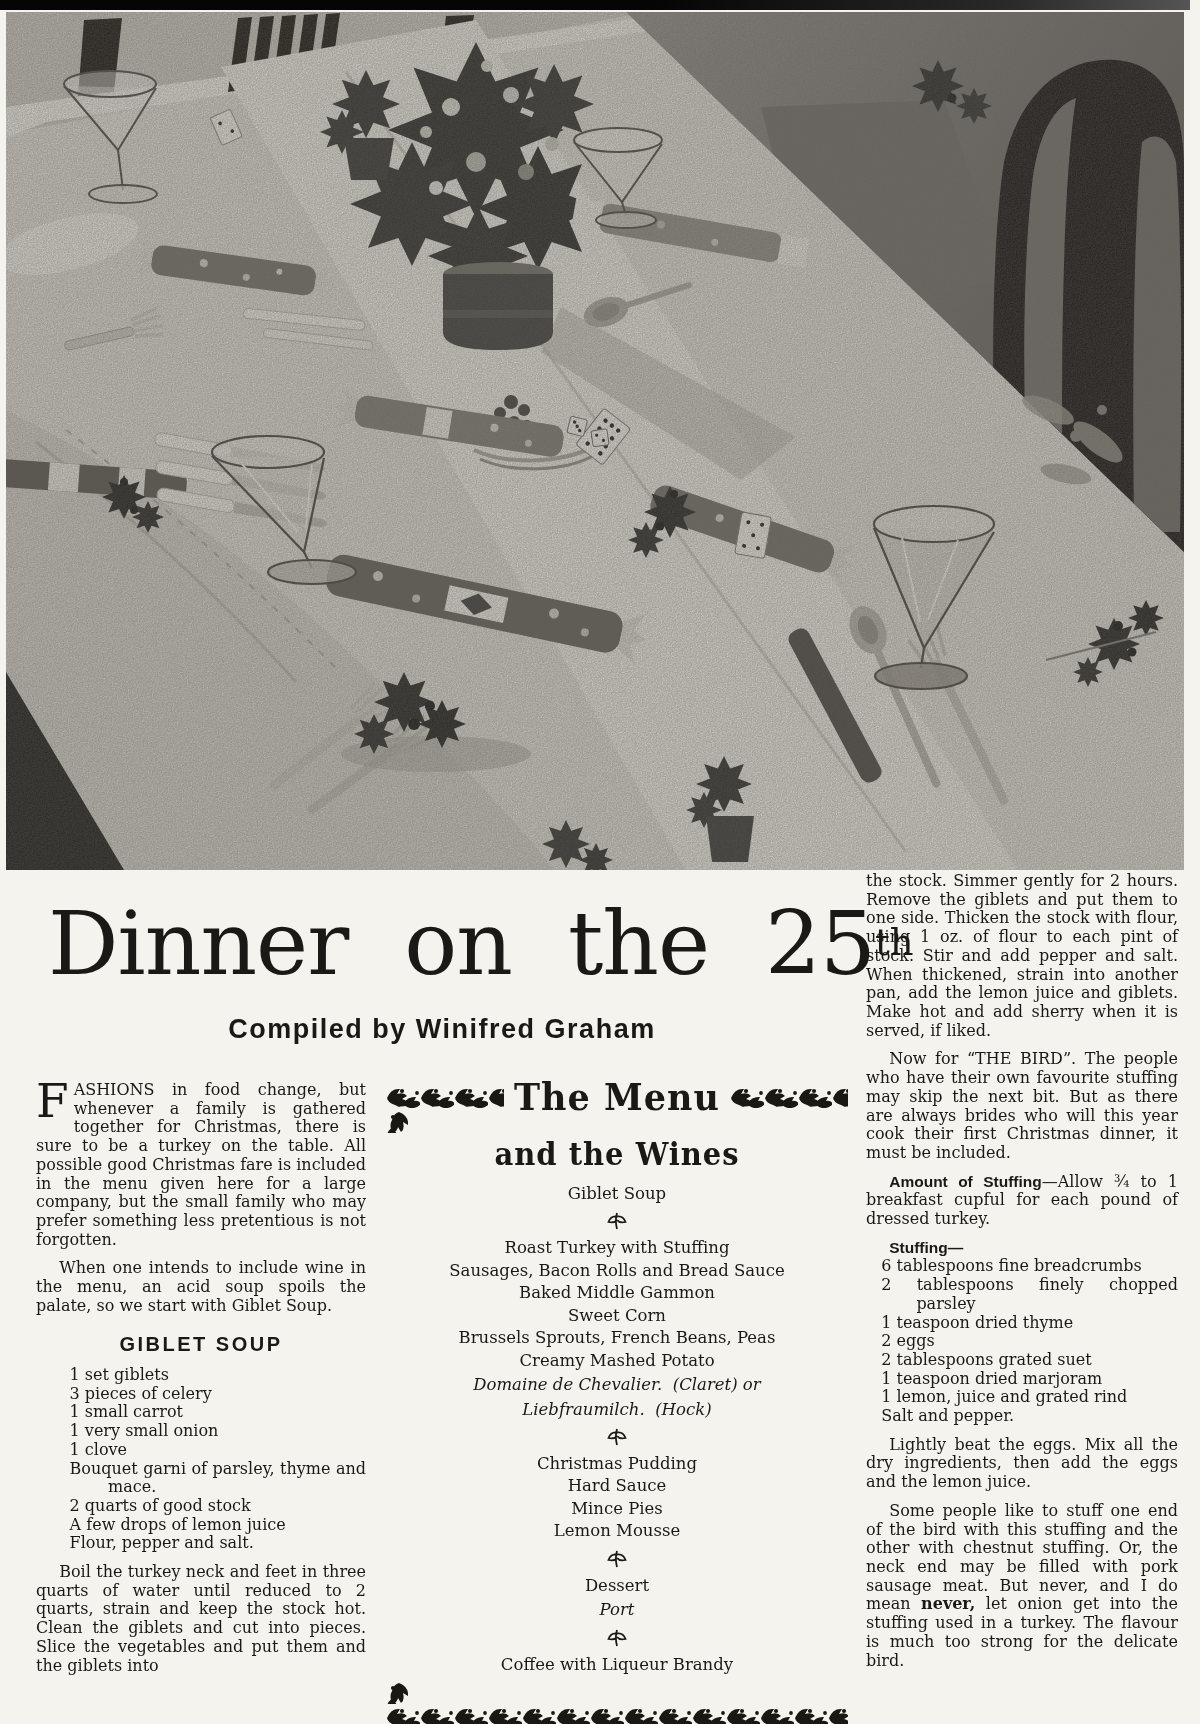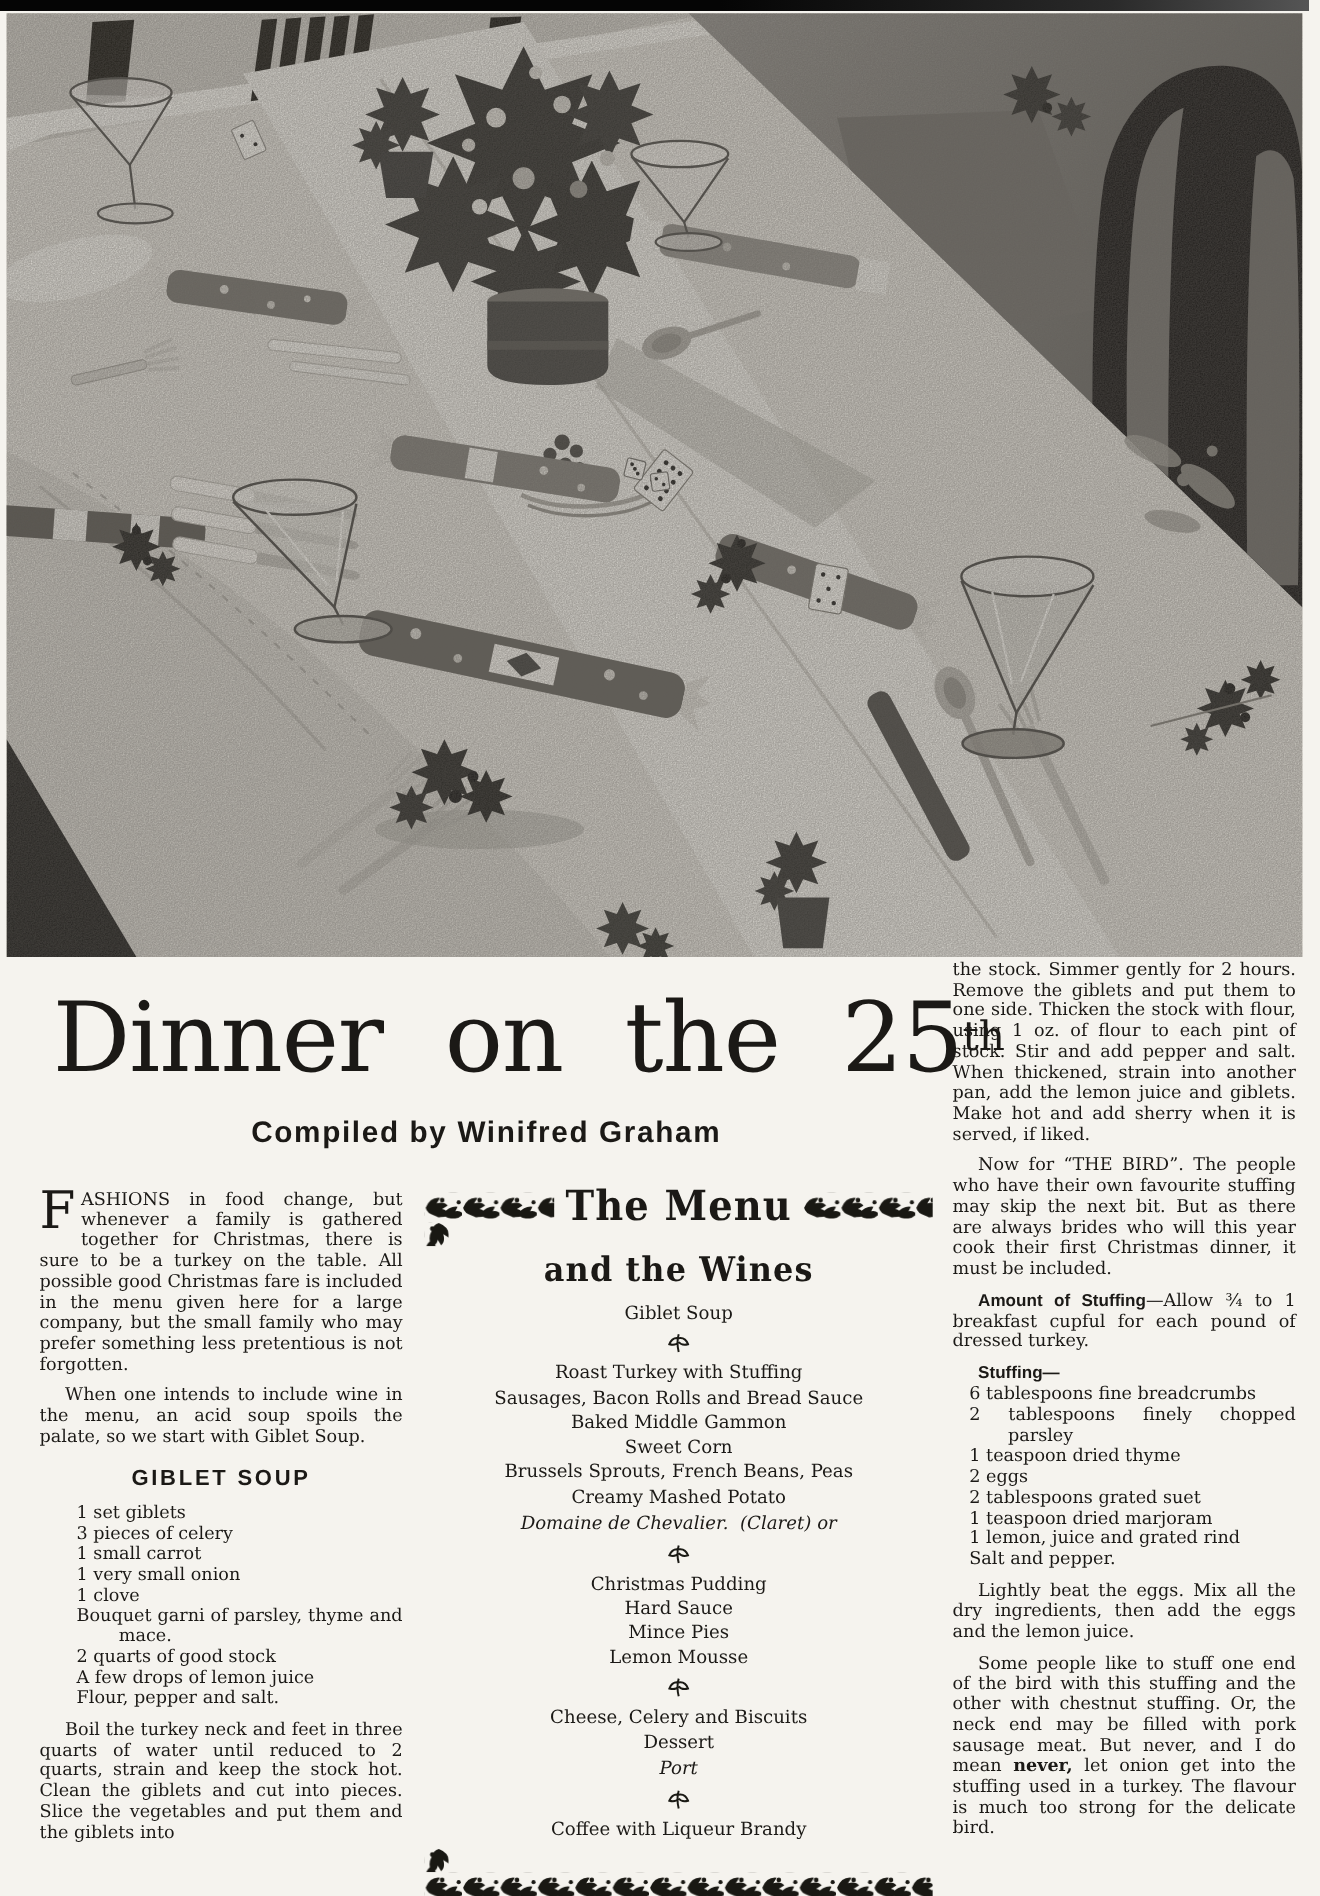--- a/index.html
+++ b/index.html
@@ -499,31 +499,31 @@
                   <div class="menu-ornament"><svg width="20" height="18" viewBox="0 0 20 18">
                       <path d="M10,1 C8.5,6 8.5,11 10,17 M10,4.5 C6,3.8 3,6 1.5,10 C5.5,11 8.5,10 10,8 M10,4.5 C14,3.8 17,6 18.5,10 C14.5,11 11.5,10 10,8" fill="none" stroke="#1b1a15" stroke-width="1.8"></path>
                     </svg></div>
                   <div class="menu-line">Roast Turkey with Stuffing</div>
                   <div class="menu-line">Sausages, Bacon Rolls and Bread Sauce</div>
                   <div class="menu-line">Baked Middle Gammon</div>
                   <div class="menu-line">Sweet Corn</div>
                   <div class="menu-line">Brussels Sprouts, French Beans, Peas</div>
                   <div class="menu-line">Creamy Mashed Potato</div>
                   <div class="menu-line wine">Domaine de Chevalier.  (Claret) or</div>
+                  <div class="menu-line wine">Liebfraumilch.  (Hock)</div>
                   <div class="menu-ornament"><svg width="20" height="18" viewBox="0 0 20 18">
                       <path d="M10,1 C8.5,6 8.5,11 10,17 M10,4.5 C6,3.8 3,6 1.5,10 C5.5,11 8.5,10 10,8 M10,4.5 C14,3.8 17,6 18.5,10 C14.5,11 11.5,10 10,8" fill="none" stroke="#1b1a15" stroke-width="1.8"></path>
                     </svg></div>
                   <div class="menu-line">Christmas Pudding</div>
                   <div class="menu-line">Hard Sauce</div>
                   <div class="menu-line">Mince Pies</div>
                   <div class="menu-line">Lemon Mousse</div>
                   <div class="menu-ornament"><svg width="20" height="18" viewBox="0 0 20 18">
                       <path d="M10,1 C8.5,6 8.5,11 10,17 M10,4.5 C6,3.8 3,6 1.5,10 C5.5,11 8.5,10 10,8 M10,4.5 C14,3.8 17,6 18.5,10 C14.5,11 11.5,10 10,8" fill="none" stroke="#1b1a15" stroke-width="1.8"></path>
                     </svg></div>
-                  <div class="menu-line">Cheese, Celery and Biscuits</div>
                   <div class="menu-line">Dessert</div>
                   <div class="menu-line wine">Port</div>
                   <div class="menu-ornament"><svg width="20" height="18" viewBox="0 0 20 18">
                       <path d="M10,1 C8.5,6 8.5,11 10,17 M10,4.5 C6,3.8 3,6 1.5,10 C5.5,11 8.5,10 10,8 M10,4.5 C14,3.8 17,6 18.5,10 C14.5,11 11.5,10 10,8" fill="none" stroke="#1b1a15" stroke-width="1.8"></path>
                     </svg></div>
                   <div class="menu-line">Coffee with Liqueur Brandy</div>
                 </div>
             </div>
             <svg class="vstrip" preserveAspectRatio="none">
                 <rect width="22" height="100%" fill="url(#hollyV)"></rect>

